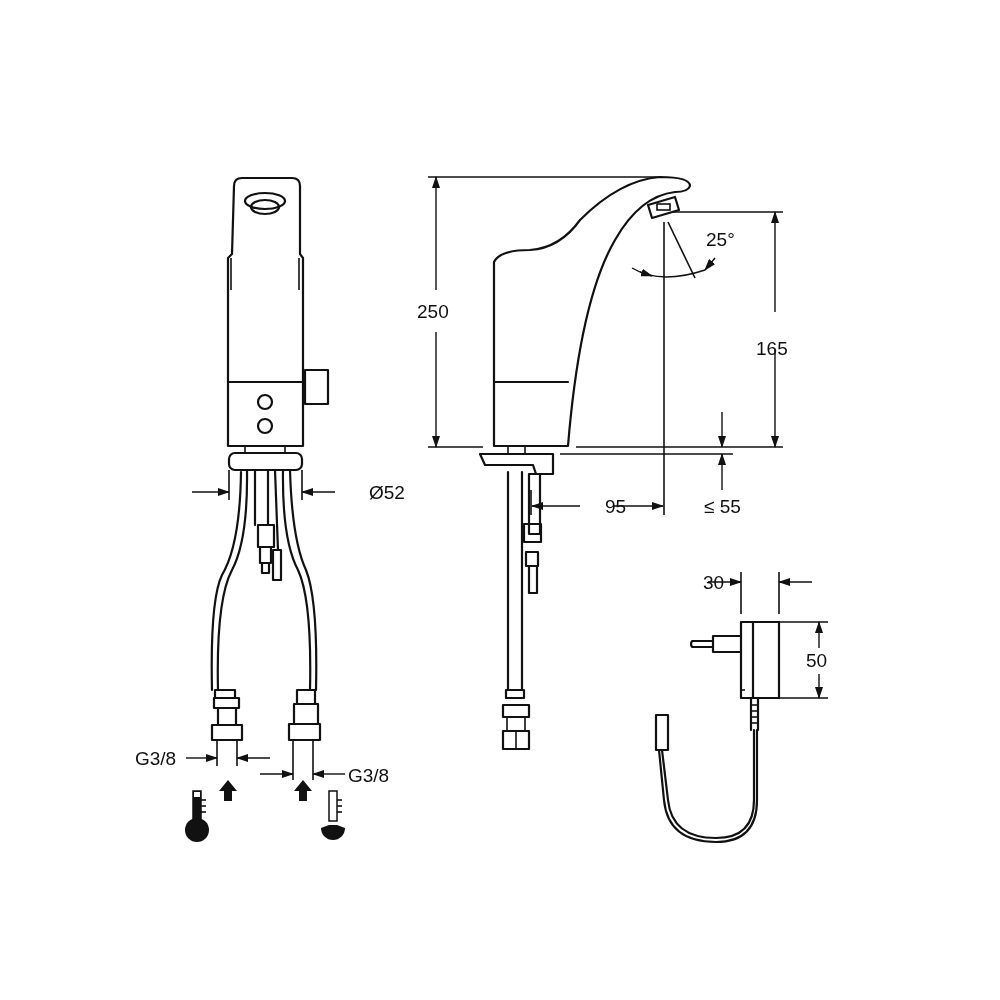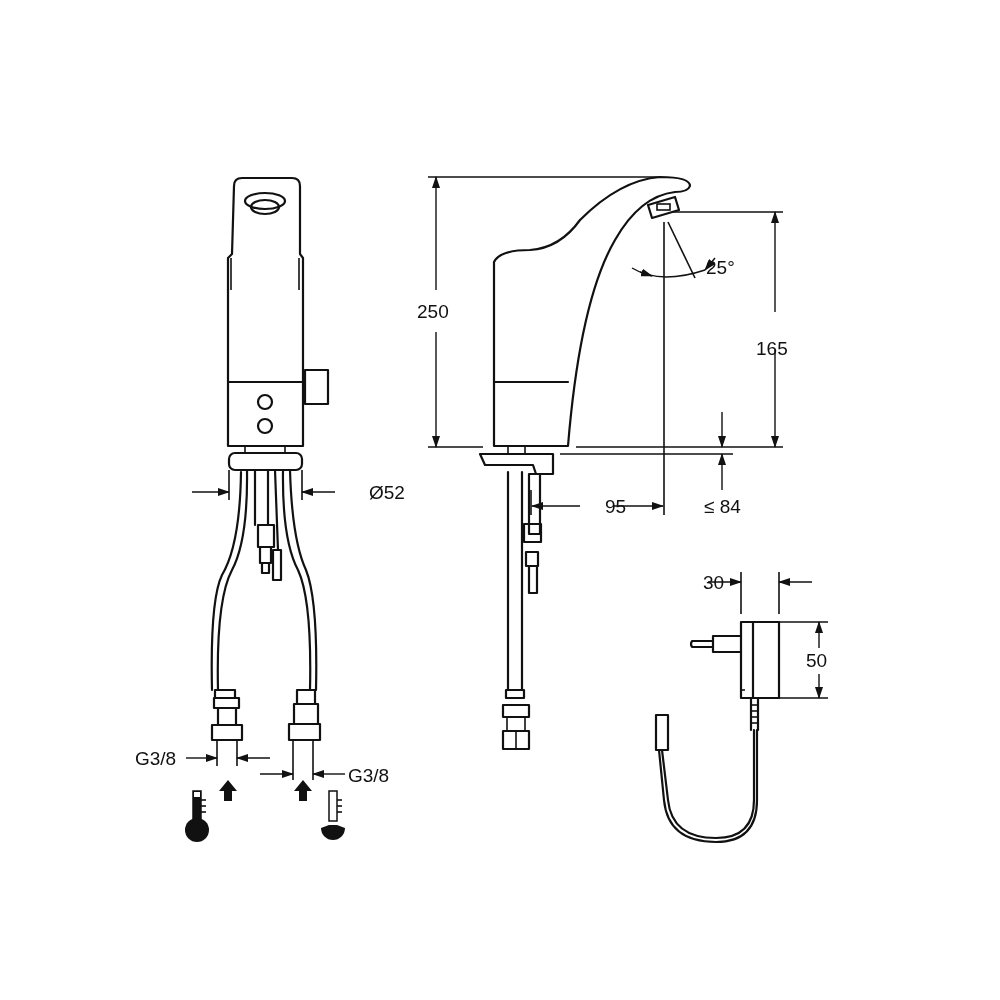--- a/index.html
+++ b/index.html
@@ -180,18 +180,18 @@
     <line class="thin" x1="779" y1="698" x2="828" y2="698"></line>
     <line class="dim" x1="819" y1="648" x2="819" y2="622" marker-end="url(#ar)"></line>
     <line class="dim" x1="819" y1="674" x2="819" y2="698" marker-end="url(#ar)"></line>
   </g>
 </svg>
 
 <span class="lbl" style="left:338px; top:483px;margin-left:31px;">Ø52</span>
 <span class="lbl" style="left:417px; top:302px;">250</span>
 <span class="lbl" style="left:756px; top:339px;">165</span>
 <span class="lbl" style="left:585px; top:497px;margin-left:20px;">95</span>
-<span class="lbl" style="left:704px; top:497px;">≤ 84</span>
-<span class="lbl" style="left:706px; top:230px;margin-top:28px;">25°</span>
+<span class="lbl" style="left:704px; top:497px;">≤ 55</span>
+<span class="lbl" style="left:706px; top:230px;">25°</span>
 <span class="lbl" style="left:135px; top:749px;">G3/8</span>
 <span class="lbl" style="left:348px; top:766px;">G3/8</span>
 <span class="lbl" style="left:679px; top:573px;margin-left:24px;">30</span>
 <span class="lbl" style="left:806px; top:651px;">50</span>
 
 </body></html>

